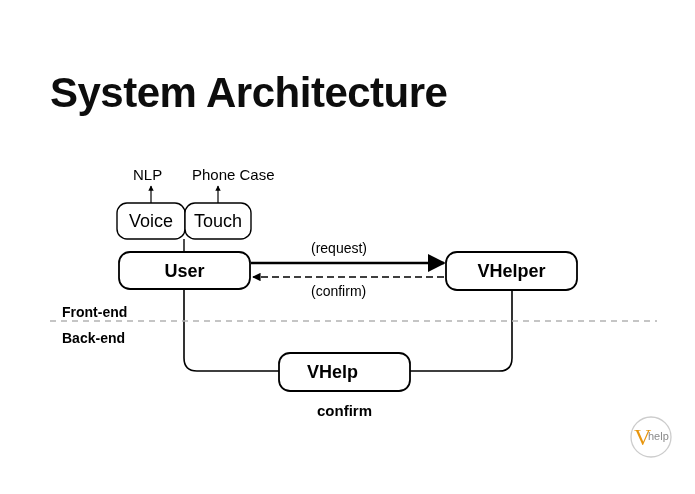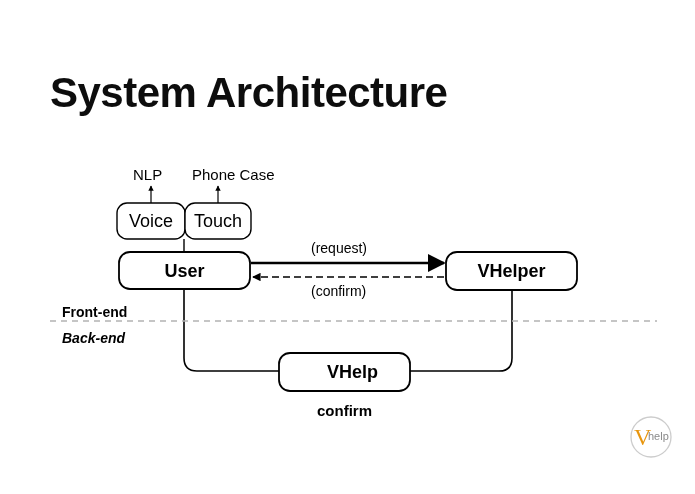--- a/index.html
+++ b/index.html
@@ -137,27 +137,27 @@
   </svg>
 
   <div class="dlabel ann-label" style="left:133px; top:167px;">NLP</div>
   <div class="dlabel ann-label" style="left:192px; top:167px;">Phone Case</div>
 
   <div class="dlabel box-label" style="left:117px; top:212px; width:68px;">Voice</div>
   <div class="dlabel box-label" style="left:185px; top:212px; width:66px;">Touch</div>
 
   <div class="dlabel box-label bold" style="left:119px; top:262px; width:131px;">User</div>
   <div class="dlabel box-label bold" style="left:446px; top:262px; width:131px;">VHelper</div>
-  <div class="dlabel box-label bold" style="left:287px; top:363px; width:131px;text-align:center;">VHelp</div>
+  <div class="dlabel box-label bold" style="left:267px; top:363px; width:131px;text-align:center;">VHelp</div>
 
   <div class="dlabel edge-label" style="left:311px; top:241px;">(request)</div>
   <div class="dlabel edge-label" style="left:311px; top:284px;">(confirm)</div>
 
   <div class="dlabel side-label" style="left:62px; top:305px;">Front-end</div>
-  <div class="dlabel side-label" style="left:62px; top:331px;font-style:italic;">Back-end</div>
+  <div class="dlabel side-label" style="left:62px; top:331px;">Back-end</div>
 
   <div class="dlabel caption-label" style="left:279px; top:403px; width:131px; text-align:center;">confirm</div>
 
   <div id="logo">
     <div id="logo-v">V</div>
     <div id="logo-help">help</div>
   </div>
 
 </div>
 

